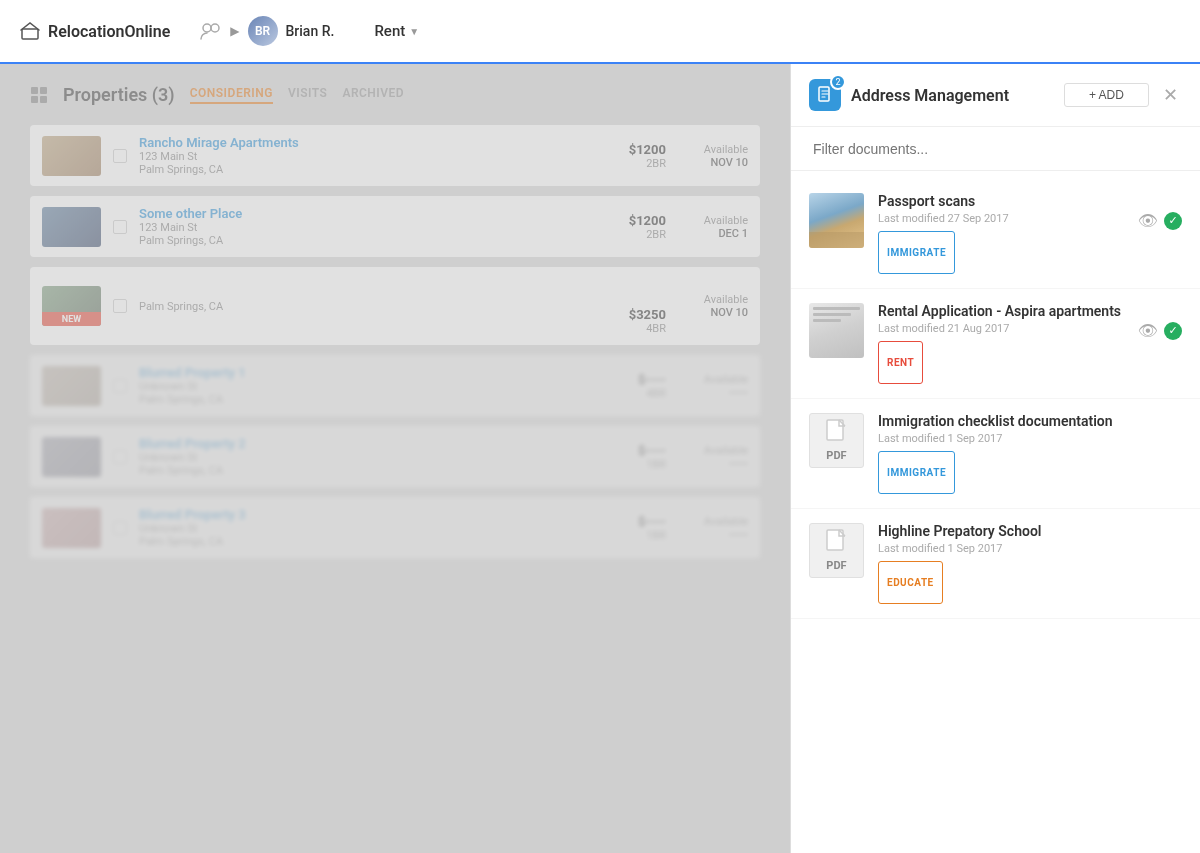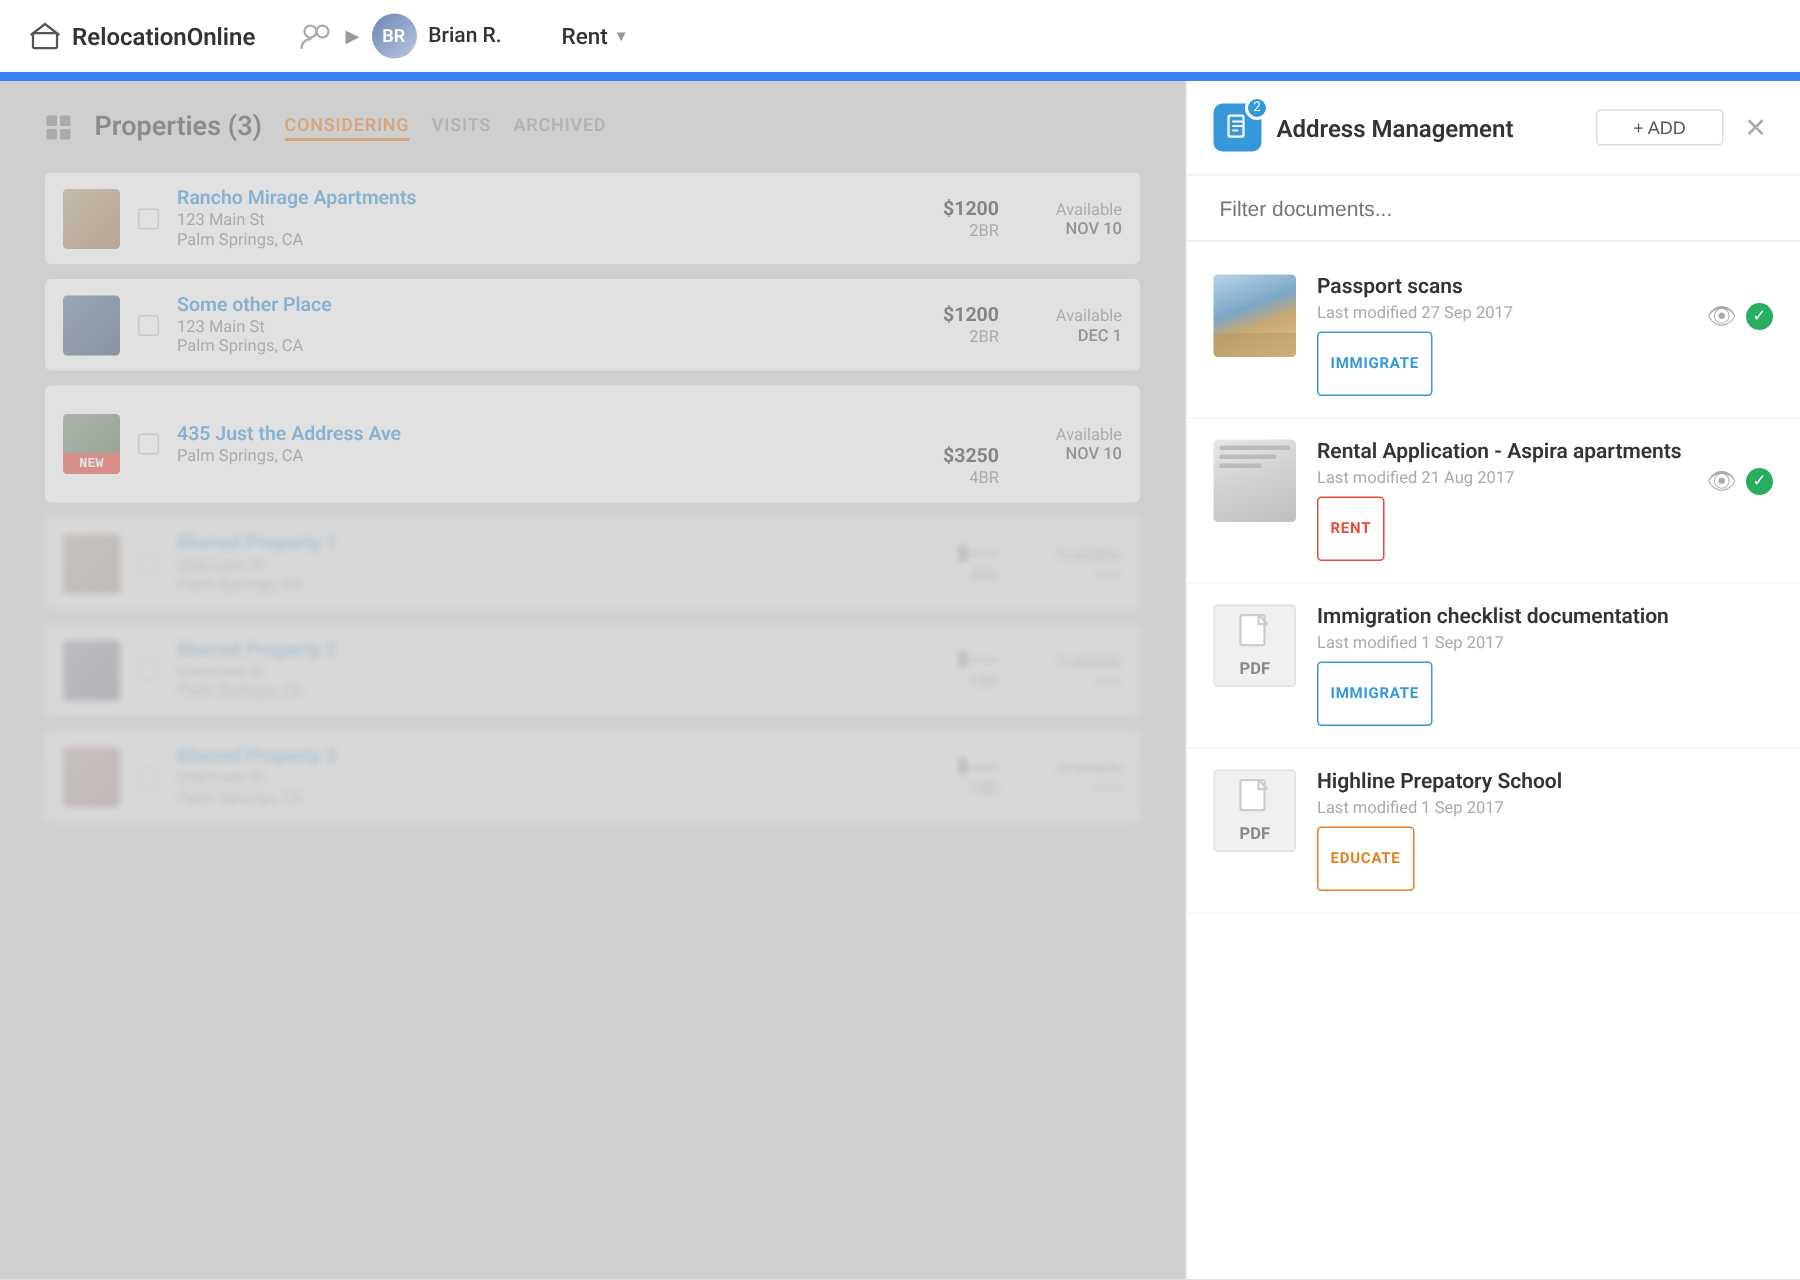--- a/index.html
+++ b/index.html
@@ -1,25 +1,25 @@
 <!DOCTYPE html>
 <html><head>
   <meta charset="utf-8">
   <style>
     * { box-sizing: border-box; margin: 0; padding: 0; }
     body { font-family: -apple-system, BlinkMacSystemFont, 'Segoe UI', Roboto, sans-serif; background: #e0e0e0; width: 1200px; height: 853px; overflow: hidden; display: flex; flex-direction: column; }
 
     
     .topnav {
-      height: 54px;
+      height: 64px;
       background: #fff;
       display: flex;
       align-items: center;
       padding: 0 20px;
-      border-bottom: 6px solid #3b82f6;
+      border-bottom: 2px solid #3b82f6;
       flex-shrink: 0;
       z-index: 10;
     }
     .topnav-logo {
       display: flex;
       align-items: center;
       gap: 8px;
       font-size: 16px;
       font-weight: 600;
       color: #333;
@@ -108,27 +108,26 @@
       display: flex;
       align-items: center;
       background: #fff;
       border-radius: 4px;
       padding: 10px 12px;
       gap: 12px;
       opacity: 1;
     }
     .property-item.blurred { opacity: 0.5; filter: blur(2px); }
     .property-thumb {
-      width: 38px; height: 40px;
+      width: 59px; height: 40px;
       border-radius: 3px;
       background: #ccc;
       flex-shrink: 0;
       overflow: hidden;
       position: relative;
-      font-family: Liberation Mono, monospace;
     }
     .new-badge {
       position: absolute;
       bottom: 0; left: 0; right: 0;
       background: #e74c3c;
       color: #fff;
       font-size: 9px;
       font-weight: 700;
       text-align: center;
       padding: 2px 0;
@@ -377,21 +376,20 @@
       <div class="prop-avail-label">Available</div>
       <div class="prop-avail-date">DEC 1</div>
     </div>
   </div>
           <div class="property-item">
     <div class="property-thumb thumb-3">
       <div class="new-badge">NEW</div>
     </div>
     <div class="prop-checkbox"></div>
     <div class="prop-info">
-      <div class="prop-name">435 Just the Address Ave</div>
       <div class="prop-addr">Palm Springs, CA</div>
       <div class="prop-addr"></div>
     </div>
     <div style="text-align:right;min-width:60px;margin-top:30px;">
       <div class="prop-price">$3250</div>
       <div class="prop-br">4BR</div>
     </div>
     <div style="text-align:right;min-width:70px;">
       <div class="prop-avail-label">Available</div>
       <div class="prop-avail-date">NOV 10</div>

